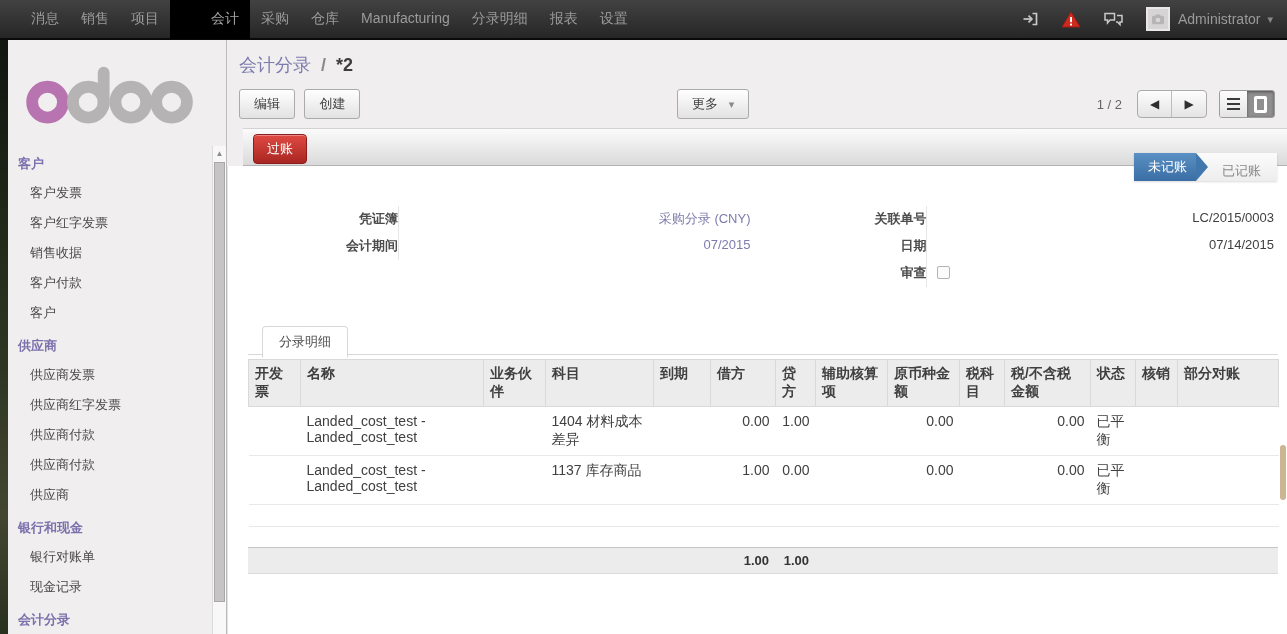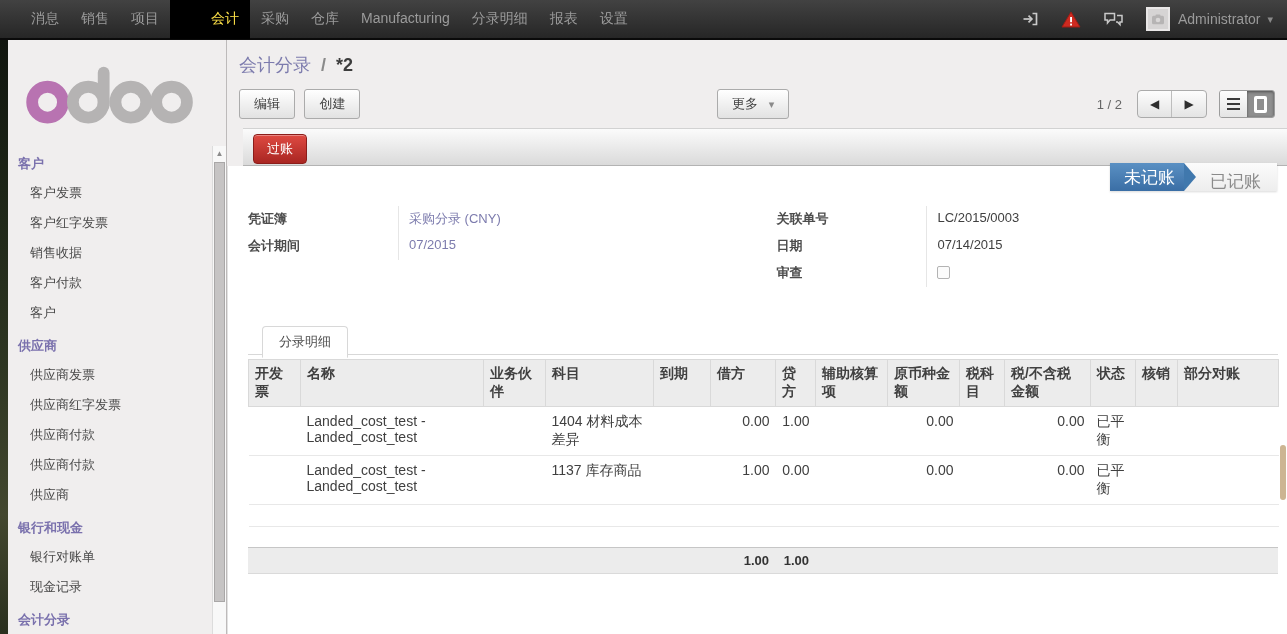--- a/index.html
+++ b/index.html
@@ -8,21 +8,21 @@
     width:1287px; height:634px; position:relative; overflow:hidden;
     background:#fff; font-family:"Liberation Sans","DejaVu Sans",sans-serif;
   }
 
   
   .topbar { position:absolute; left:0; top:0; width:1287px; height:40px;
     background:linear-gradient(#424242,#262626); border-bottom:2px solid #0a0a0a;
     display:flex; align-items:center; }
   .menu { display:flex; margin-left:20px; height:40px; }
   .menu-item { color:#9b9b9b; font-size:14px; padding:0 11px; line-height:38px; cursor:pointer; white-space:nowrap; }
-  .menu-item.active { background:#000; color:#fde047;padding-left:41px; }
+  .menu-item.active { background:#000; color:#a3a3a3;padding-left:41px; }
   .topbar-right { margin-left:auto; display:flex; margin-right:14px; }
   .tb-icon { margin-left:22px; display:flex; align-items:center; cursor:pointer; }
   .user { display:flex; align-items:center; margin-left:22px; color:#9a9a9a; font-size:14px; cursor:pointer; }
   .avatar { width:24px; height:24px; background:#d6d4d4; border:2px solid #e9e7e7;
     display:flex; align-items:center; justify-content:center; margin-right:8px; }
   .caret { color:#8a8a8a; margin-left:7px; font-size:11px; }
 
   
   .leftstrip { position:absolute; left:0; top:40px; width:8px; height:594px;
     background:linear-gradient(#11160f 0%,#1d2517 25%,#2e3622 55%,#43472f 80%,#2a301f 100%); }
@@ -40,21 +40,21 @@
     background:#c6c4c4; border:1px solid #a9a7a7; cursor:pointer; }
 
   
   .main { position:absolute; left:227px; top:40px; width:1060px; height:594px; background:#f0eeee; }
   .crumb-bar { padding:13px 0 0 12px; font-size:18px; }
   .crumb-link { color:#7c7bad; cursor:pointer; }
   .crumb-sep { color:#8a8a8a; font-weight:bold; padding:0 5px; }
   .crumb-cur { color:#3c3c3c; font-weight:bold; }
   .action-bar { position:relative; height:48px; margin-top:12px; }
   .btn { display:inline-block; background:linear-gradient(#ffffff,#e2e2e2); border:1px solid #ababab;
-    border-radius:3px; color:#404040; font-size:13px; padding:5px 14px; cursor:pointer;margin-left:40px; }
+    border-radius:3px; color:#404040; font-size:13px; padding:5px 14px; cursor:pointer; }
   .btn-edit { margin-left:12px; }
   .btn-create { margin-left:5px; }
   .more-wrap { position:absolute; left:450px; top:0; }
   .pager { position:absolute; right:12px; top:1px; display:flex; align-items:center; }
   .pager-text { font-size:13px; color:#666; margin-right:15px;text-align:center; }
   .pager-btns { display:flex; border:1px solid #ababab; border-radius:4px; overflow:hidden;
     background:linear-gradient(#fdfdfd,#e4e4e4); }
   .pager-btn { width:34px; height:26px; display:flex; align-items:center; justify-content:center;
     font-size:12px; color:#2e2e2e; cursor:pointer; }
   .pager-btn.prev { border-right:1px solid #bdbdbd; }
@@ -65,32 +65,32 @@
   .list-icon { width:13px; height:12px; border-top:2px solid #3a3a3a; border-bottom:2px solid #3a3a3a; position:relative; }
   .list-icon::after { content:""; position:absolute; left:0; top:3px; width:13px; height:2px; background:#3a3a3a; }
   .form-icon { width:13px; height:17px; border:3px solid #fff; border-radius:2px; }
 
   .toolbar { position:absolute; left:16px; top:88px; width:100%; height:38px;
     background:linear-gradient(#fbfbfb,#dadada); border-top:1px solid #d2d2d2; border-bottom:1px solid #b3b3b3;font-family:Liberation Serif, serif; }
   .post-btn { position:absolute; left:10px; top:5px; background:linear-gradient(#df4a42,#a92622);
     border:1px solid #8b1d1a; border-radius:4px; color:#fff; font-size:13px; padding:5px 13px;
     box-shadow:inset 0 1px 0 rgba(255,255,255,.35); cursor:pointer; }
 
-  .ribbon { position:absolute; right:10px; top:123px; height:28px; display:flex; z-index:5;
-    font-size:17px; background:linear-gradient(#fbfbfb,#ededed); box-shadow:0 1px 2px rgba(0,0,0,.15); }
+  .ribbon { position:absolute; right:10px; top:113px; height:28px; display:flex; z-index:5;
+    font-size:13px; background:linear-gradient(#fbfbfb,#ededed); box-shadow:0 1px 2px rgba(0,0,0,.15); }
   .state-active { position:relative; background:linear-gradient(#5a90c3,#3a6ea5); color:#fff;
     display:flex; align-items:center; padding:0 9px 0 14px; cursor:pointer; }
   .state-active::after { content:""; position:absolute; right:-12px; top:0; width:0; height:0;
     border-top:14px solid transparent; border-bottom:14px solid transparent; border-left:12px solid #4078ad; z-index:2; }
   .state-idle { color:#8a8a8a; display:flex; align-items:center; padding:8px 16px 0 26px; cursor:pointer; }
 
   
   .sheet { position:absolute; left:0; top:126px; width:100%; height:468px; background:#fff;
     border-left:1px solid #e2e2e2; }
-  .fields { display:flex; margin:40px 13px 0 20px; }
+  .fields { display:flex; margin:40px 13px 0 20px;text-align:right; }
   .fgroup { width:505px; }
   .fgroup.right { margin-left:26px; width:500px; }
   .frow { display:flex; align-items:flex-start; min-height:27px; }
   .flabel { width:150px; font-weight:bold; color:#4c4c4c; font-size:13px; padding-top:4px; }
   .fval { flex:1; border-left:1px solid #e6e6e6; padding:4px 0 4px 10px; font-size:13px; color:#404040; min-height:27px; }
   .fval.link { color:#7c7bad; cursor:pointer; }
   .checkbox { width:13px; height:13px; border:1px solid #b3b3b3; background:#fbfbfb; border-radius:2px; margin-top:2px; }
 
   .notebook { margin:38px 0 0 20px; width:1030px; }
   .tabs { border-bottom:1px solid #d8d8d8; padding-left:14px; height:30px; }

